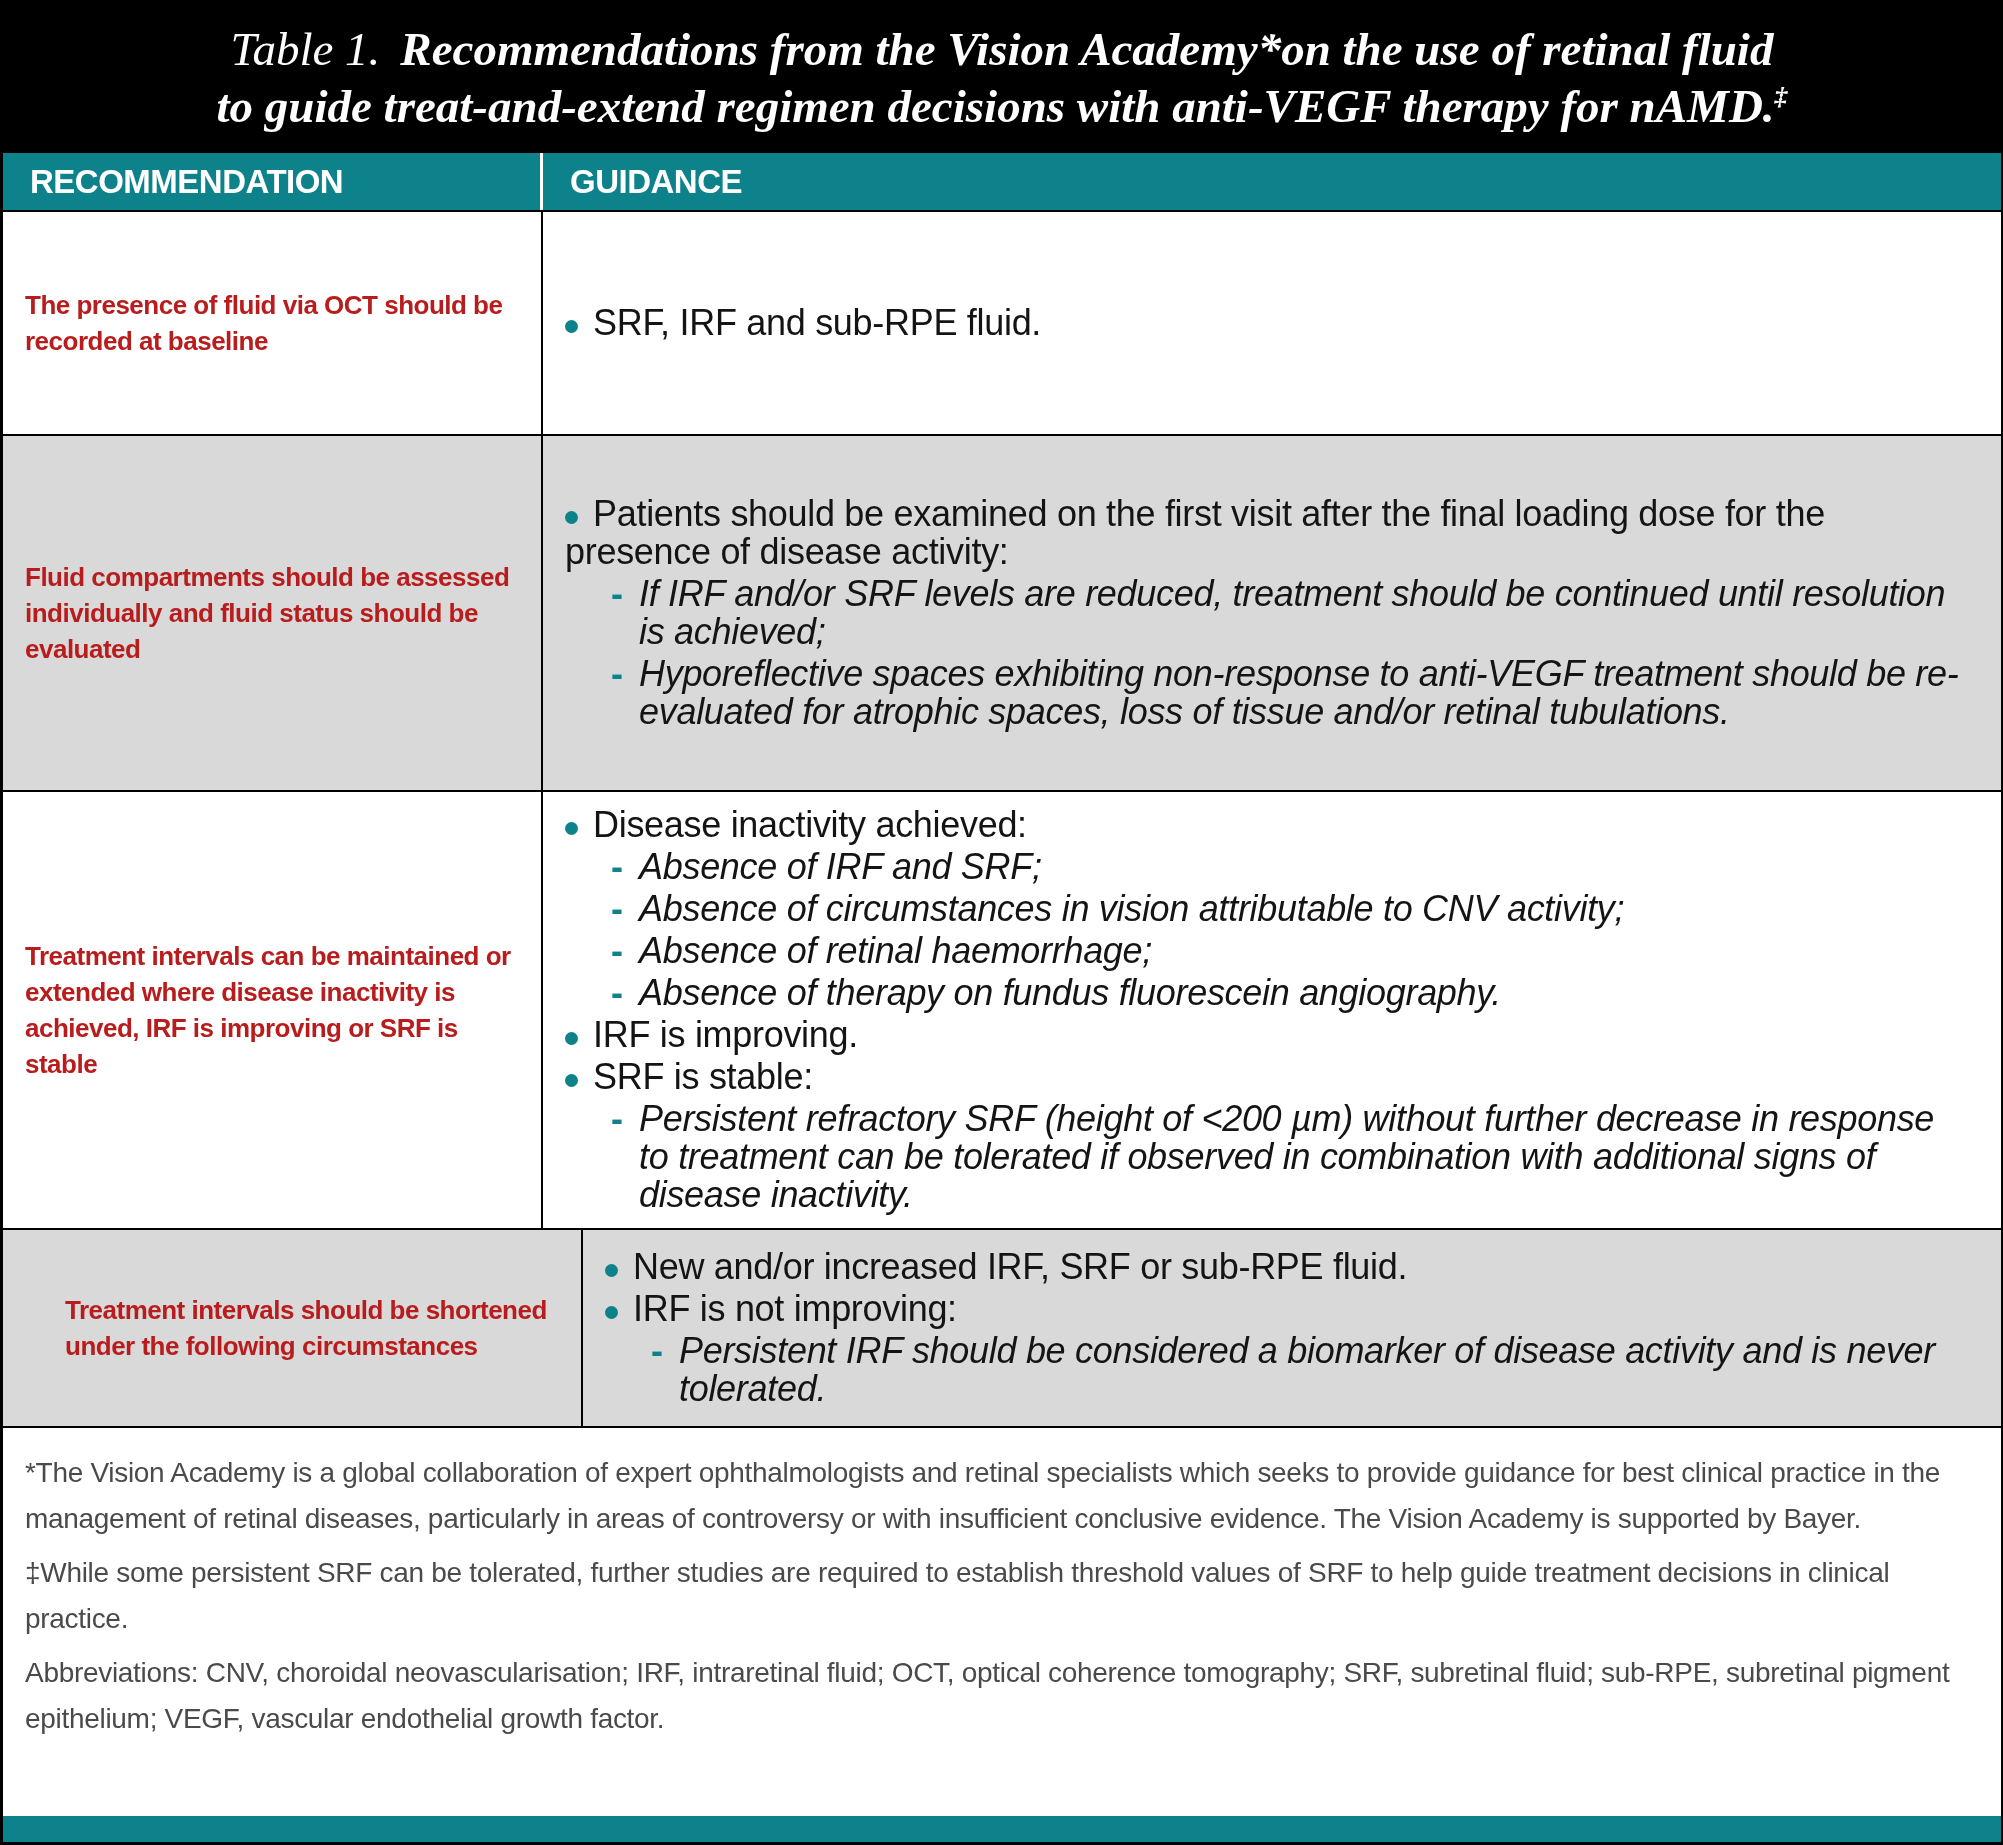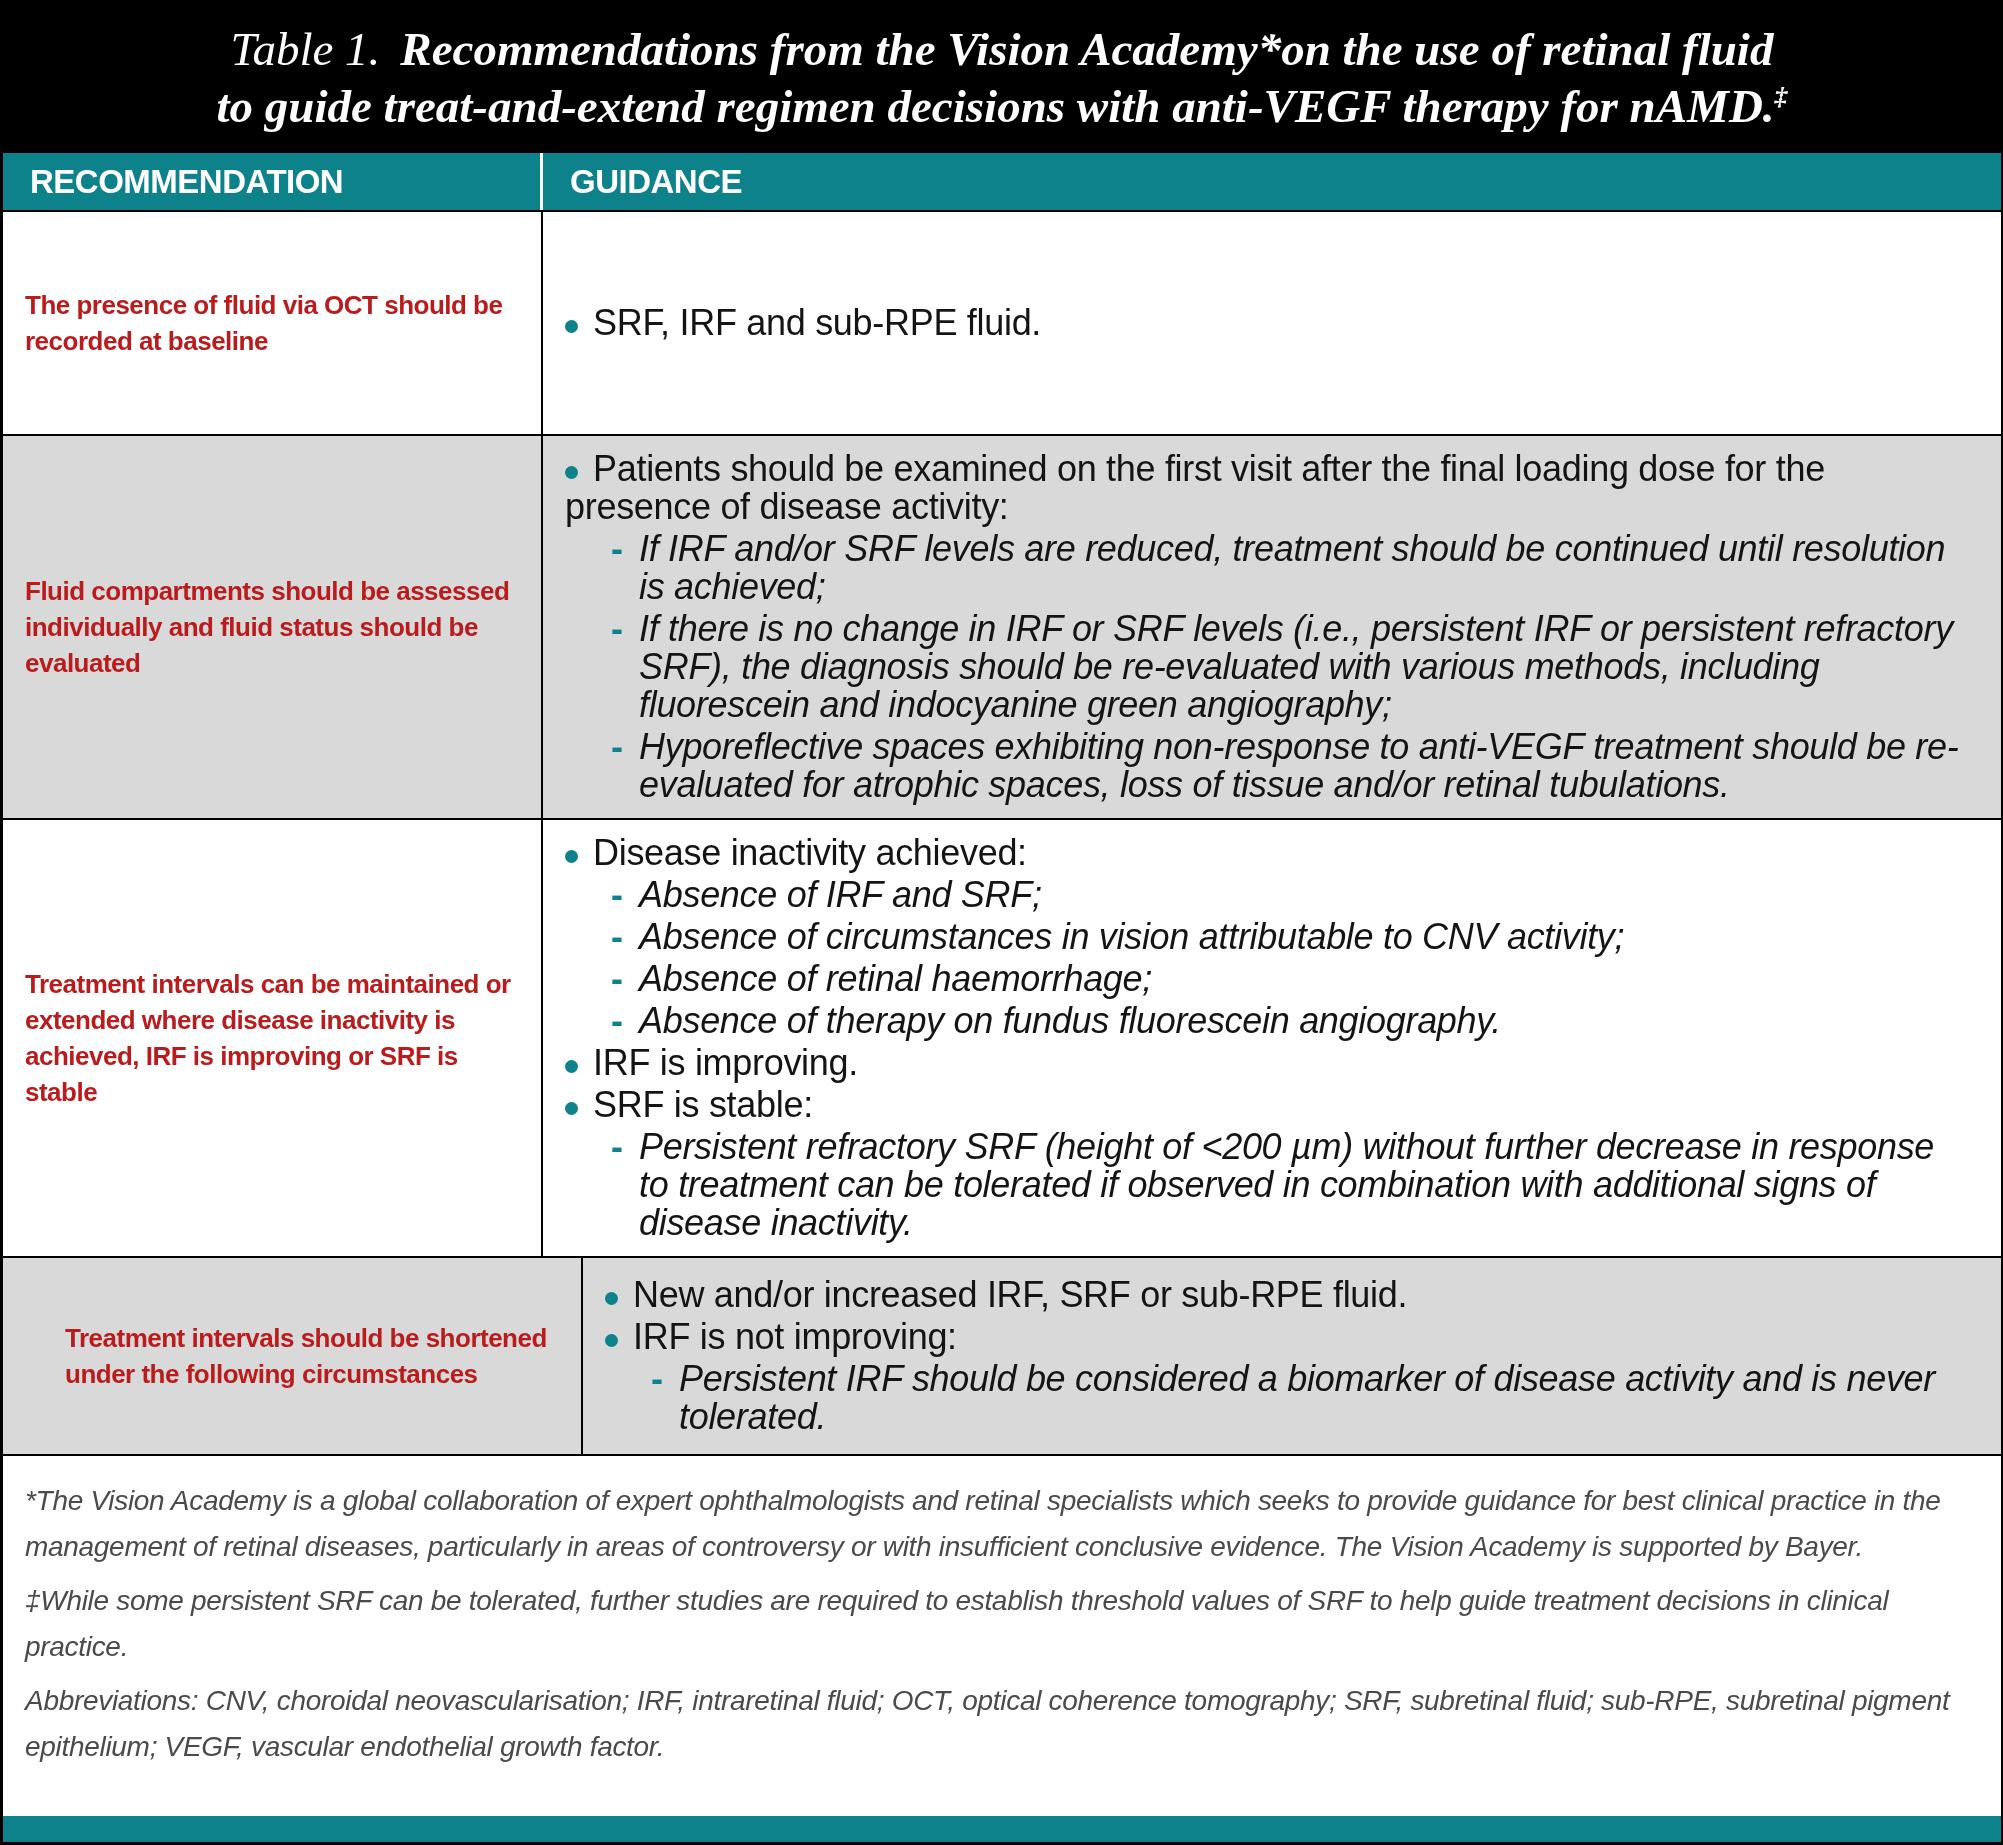--- a/index.html
+++ b/index.html
@@ -131,21 +131,20 @@
     margin-left:-28px;
     color:var(--teal);
     font-weight:700;
     font-style:normal;
   }
   
   .footnotes{
     flex:1;
     border-top:2px solid #000;
     padding:22px 26px 10px 22px;
-    font-style:italic;
     font-size:28px;
     line-height:46px;
     letter-spacing:-0.3px;
     color:var(--footnote-color);
   }
   .footnote{margin-bottom:8px;}
   
   .bottom-bar{
     height:26px;
     background:var(--teal);
@@ -175,21 +174,20 @@
             <div class="gitem bullet"><span class="marker-dot"></span><span class="gtext">SRF, IRF and sub-RPE fluid.</span></div>
           </div>
         </div>
         <div class="trow shaded">
           <div class="cell rec-cell">
             <p class="rec-text">Fluid compartments should be assessed individually and fluid status should be evaluated</p>
           </div>
           <div class="cell guid-cell">
             <div class="gitem bullet"><span class="marker-dot"></span><span class="gtext">Patients should be examined on the first visit after the final loading dose for the presence of disease activity:</span></div>
             <div class="gitem dash"><span class="marker-dash">-</span><span class="gtext">If IRF and/or SRF levels are reduced, treatment should be continued until resolution is achieved;</span></div>
-            <div class="gitem dash"><span class="marker-dash">-</span><span class="gtext">If there is no change in IRF or SRF levels (i.e., persistent IRF or persistent refractory SRF), the diagnosis should be re-evaluated with various methods, including fluorescein and indocyanine green angiography;</span></div>
             <div class="gitem dash"><span class="marker-dash">-</span><span class="gtext">Hyporeflective spaces exhibiting non-response to anti-VEGF treatment should be re-evaluated for atrophic spaces, loss of tissue and/or retinal tubulations.</span></div>
           </div>
         </div>
         <div class="trow">
           <div class="cell rec-cell">
             <p class="rec-text">Treatment intervals can be maintained or extended where disease inactivity is achieved, IRF is improving or SRF is stable</p>
           </div>
           <div class="cell guid-cell">
             <div class="gitem bullet"><span class="marker-dot"></span><span class="gtext">Disease inactivity achieved:</span></div>
             <div class="gitem dash"><span class="marker-dash">-</span><span class="gtext">Absence of IRF and SRF;</span></div>

